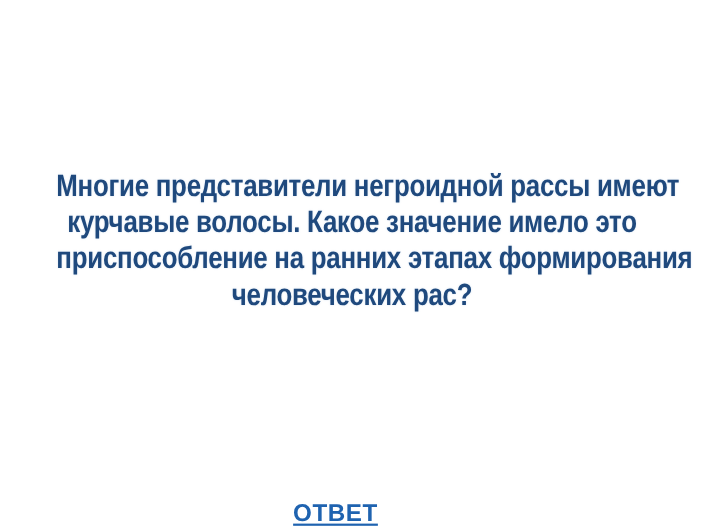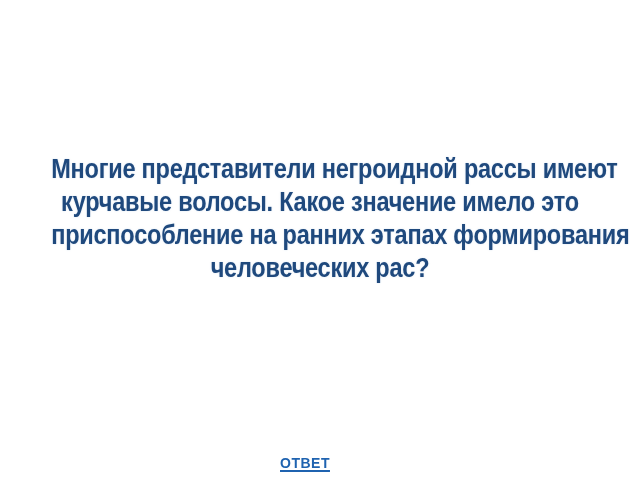--- a/index.html
+++ b/index.html
@@ -35,21 +35,21 @@
   }
   .answer-wrap {
     position: absolute;
     top: 454px;
     left: 0;
     width: 610px;
     text-align: center;
   }
   .answer-link {
     font-weight: bold;
-    font-size: 14px;
+    font-size: 22px;
     letter-spacing: 0.5px;
     color: #1f63b0;
     text-decoration: underline;
     text-decoration-thickness: 2px;
     text-underline-offset: 2px;
     cursor: pointer;
   }
 </style>
 </head>
 <body>

